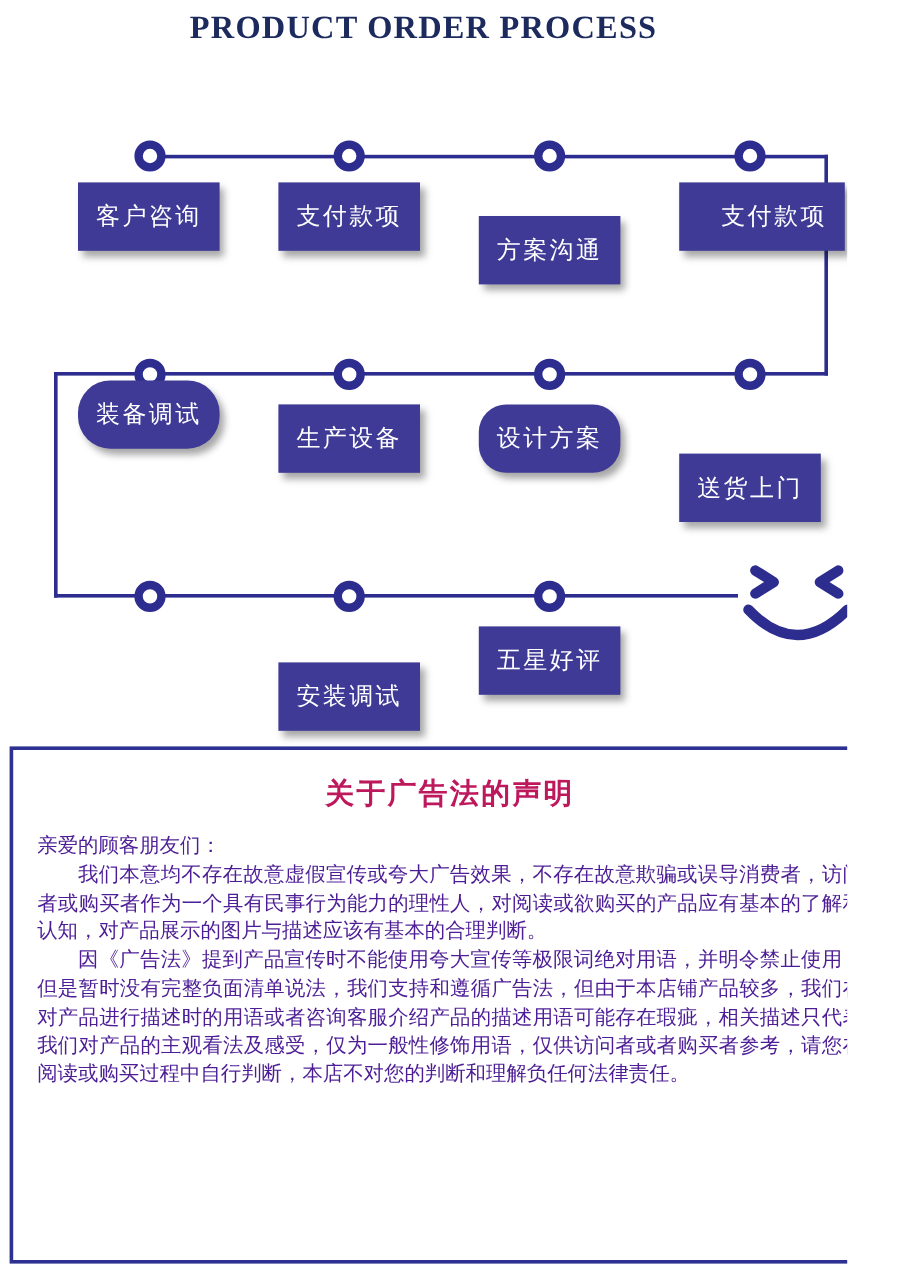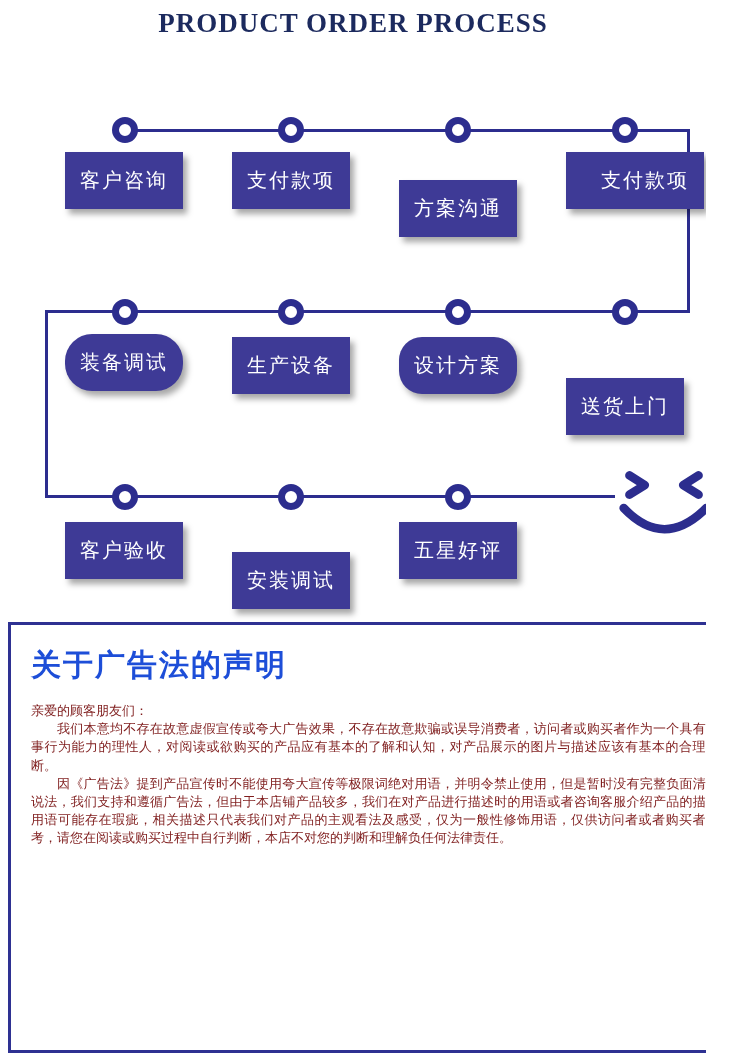--- a/index.html
+++ b/index.html
@@ -47,26 +47,27 @@
     position:absolute;
     top:622px;left:8px;
     width:734px;height:431px;
     box-sizing:border-box;
     border:3px solid #2e3192;
     background:#fff;
     padding:6px 20px 10px 20px;
   }
   .statement-title{
     margin:14px 0 16px 0;
-    font-size:30px;
+    text-align:center;
+    font-size:24px;
     font-weight:bold;
-    color:#1d4ed8;
+    color:#be185d;
     letter-spacing:2px;
   }
-  .statement-body{font-size:13px;line-height:1.4;color:#7f1d1d;text-align:justify;}
+  .statement-body{font-size:17px;line-height:1.4;color:#4c1d95;text-align:justify;}
   .greeting{margin:0;}
   .para{margin:0;text-indent:2em;}
 </style>
 </head>
 <body>
 
 <div class="page">
 
   <h1 class="main-title">PRODUCT ORDER PROCESS</h1>
 
@@ -90,26 +91,25 @@
 
     <div class="node" style="left:112px;top:484px;"></div>
     <div class="node" style="left:278px;top:484px;"></div>
     <div class="node" style="left:445px;top:484px;"></div>
 
     <div class="step" style="left:65px;top:152px;">客户咨询</div>
     <div class="step" style="left:232px;top:152px;">支付款项</div>
     <div class="step" style="left:399px;top:152px;margin-top:28px;">方案沟通</div>
     <div class="step" style="left:566px;top:152px;padding-left:20px;">支付款项</div>
 
-    <div class="step" style="left:65px;top:334px;border-radius:27px;">装备调试</div>
+    <div class="step" style="left:65px;top:317px;border-radius:27px;">装备调试</div>
     <div class="step" style="left:232px;top:337px;">生产设备</div>
     <div class="step" style="left:399px;top:337px;border-radius:23px;">设计方案</div>
     <div class="step" style="left:566px;top:337px;margin-top:41px;">送货上门</div>
 
-    <div class="step" style="left:65px;top:522px;">客户验收</div>
     <div class="step" style="left:232px;top:552px;">安装调试</div>
     <div class="step" style="left:399px;top:522px;text-align:right;">五星好评</div>
 
     <div class="smiley">
       <svg width="96" height="88" viewBox="0 0 100 88" fill="none" xmlns="http://www.w3.org/2000/svg">
         <path d="M14 8 L30 18 L14 28" stroke="#2c2d8e" stroke-width="9" stroke-linecap="round" stroke-linejoin="round" fill="none"></path>
         <path d="M86 8 L70 18 L86 28" stroke="#2c2d8e" stroke-width="9" stroke-linecap="round" stroke-linejoin="round" fill="none"></path>
         <path d="M8 42 Q50 86 94 42" stroke="#2c2d8e" stroke-width="9" stroke-linecap="round" fill="none"></path>
       </svg>
     </div>

